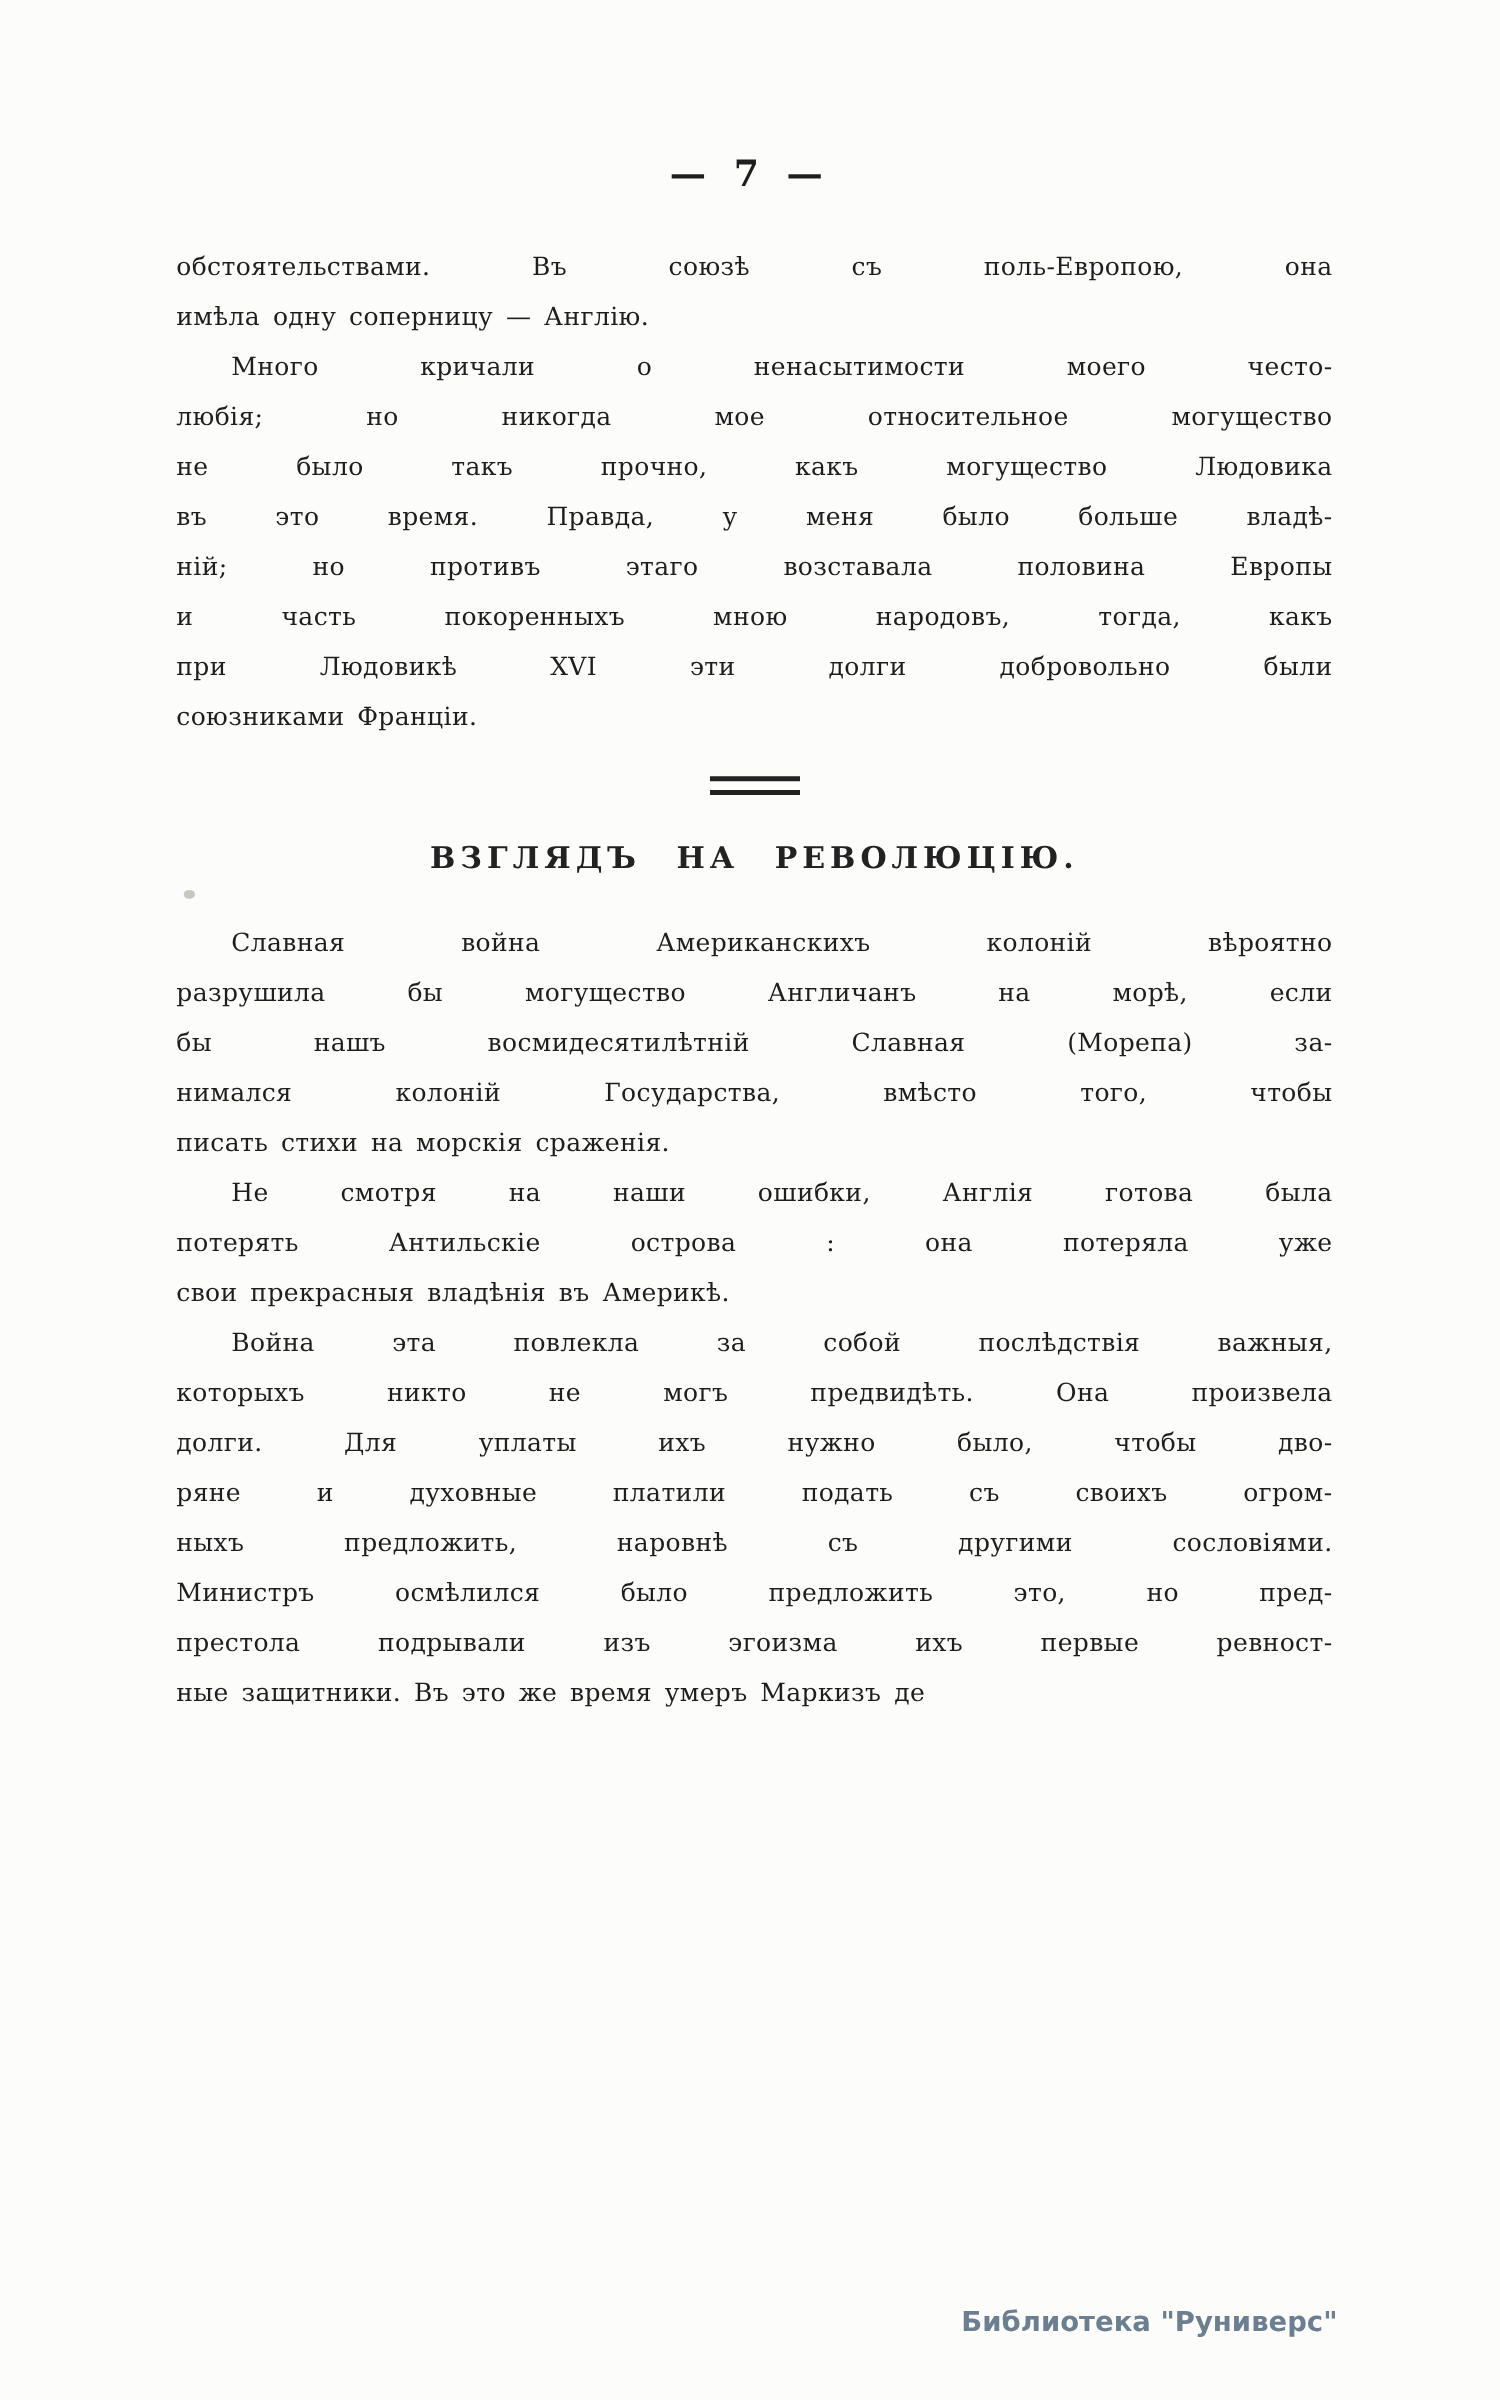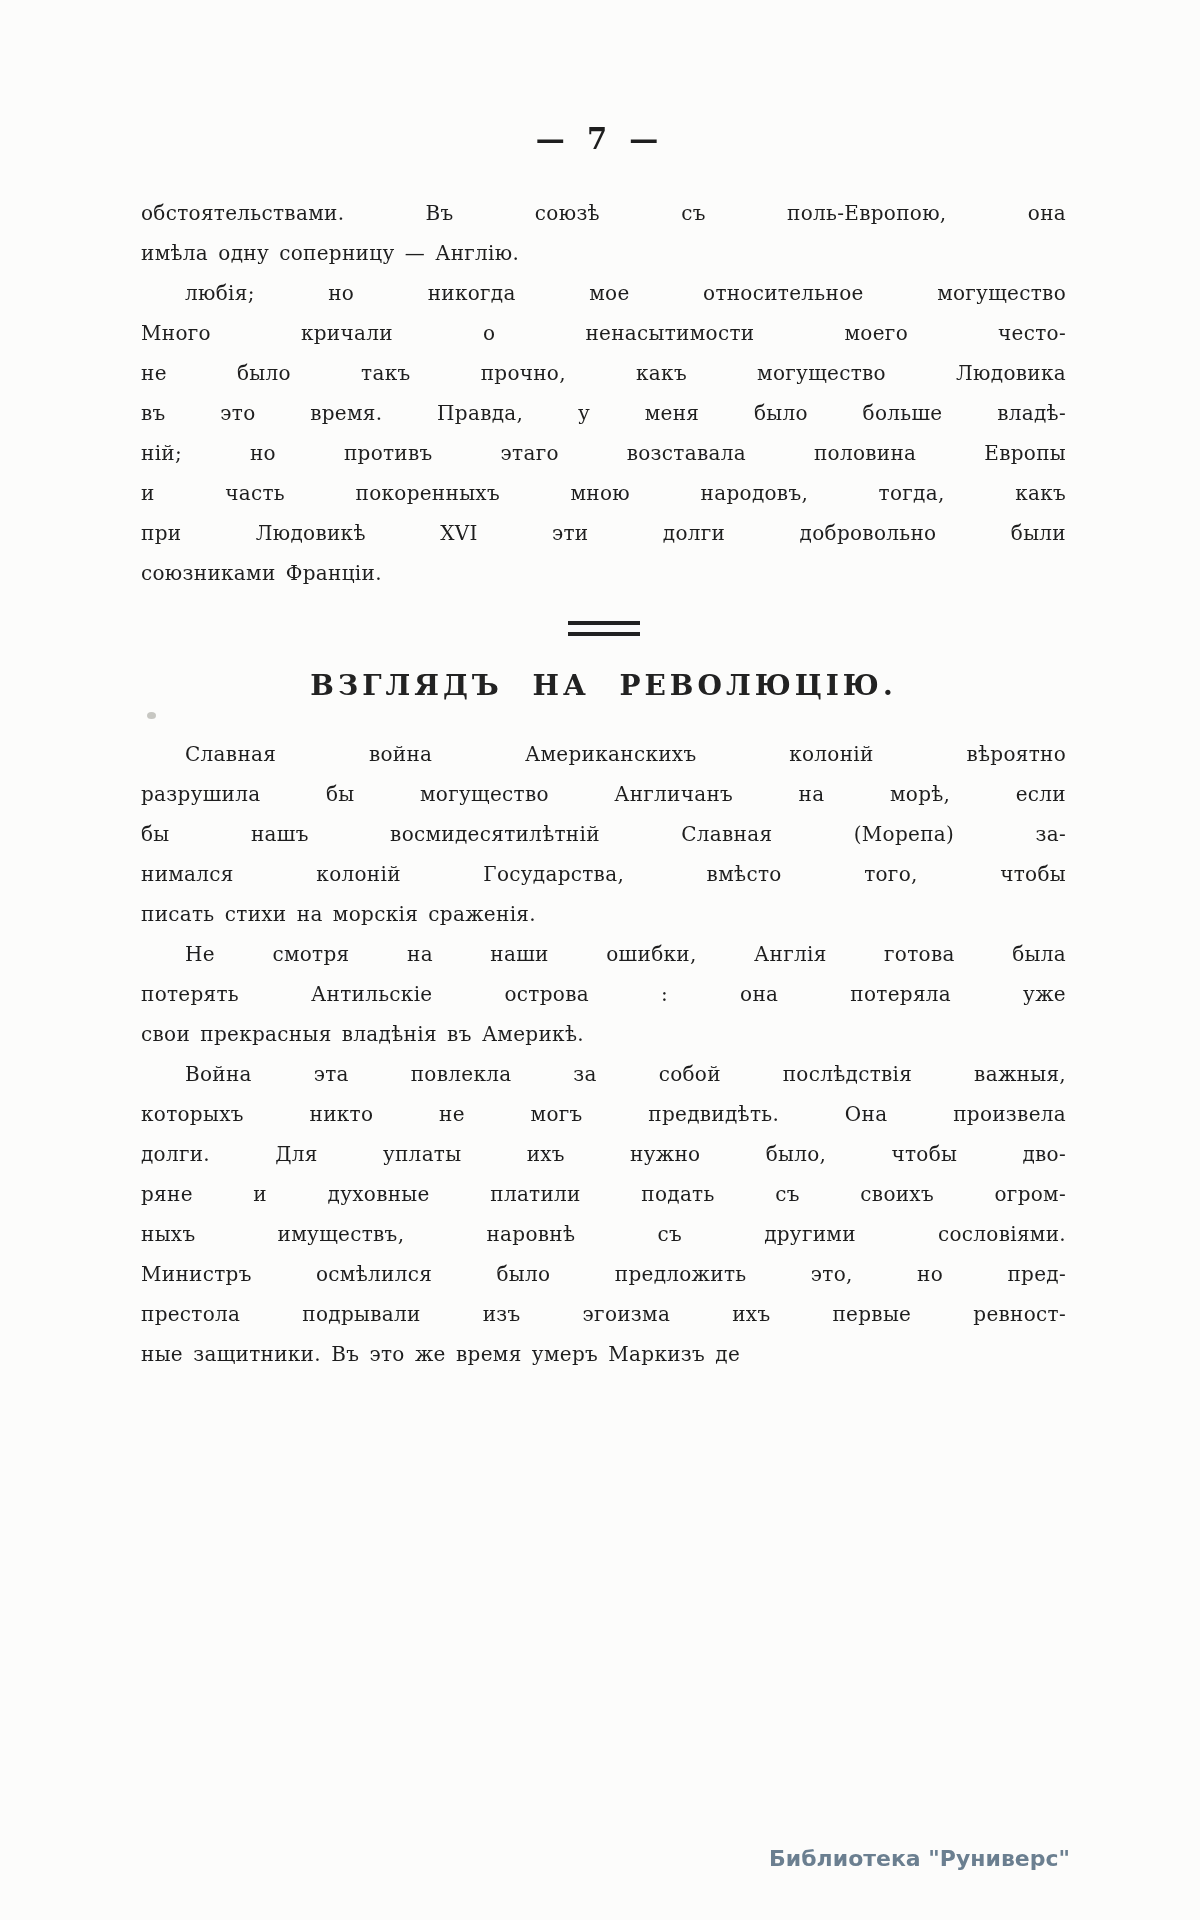--- a/index.html
+++ b/index.html
@@ -69,21 +69,21 @@
     background: #222222;
   }
 
   .divider .rule + .rule {
     margin-top: 7px;
   }
 
   .heading {
     margin: 0 0 34px 0;
     text-align: center;
-    font-size: 28px;
+    font-size: 24px;
     line-height: 28px;
     font-weight: bold;
     letter-spacing: 4px;
     word-spacing: 16px;
     color: #222222;
   }
 
   .watermark {
     position: absolute;
     top: 1846px;
@@ -111,22 +111,22 @@
   <div class="page-number">— 7 —</div>
 
   <div class="text-block">
 
     <div class="para">
         <div class="line">обстоятельствами.  Въ союзѣ съ поль-Европою, она</div>
         <div class="line last-line">имѣла одну соперницу — Англію.</div>
       </div>
 
     <div class="para indent">
+        <div class="line">Много кричали о ненасытимости моего често-</div>
         <div class="line">любія; но никогда мое относительное могущество</div>
-        <div class="line">Много кричали о ненасытимости моего често-</div>
         <div class="line">не было такъ прочно, какъ могущество Людовика</div>
         <div class="line">въ это время. Правда, у меня было больше владѣ-</div>
         <div class="line">ній; но противъ этаго возставала половина Европы</div>
         <div class="line">и часть покоренныхъ мною народовъ, тогда, какъ</div>
         <div class="line">при Людовикѣ XVI эти долги добровольно были</div>
         <div class="line last-line">союзниками Франціи.</div>
       </div>
 
     <div class="divider">
       <div class="rule"></div>
@@ -147,21 +147,21 @@
         <div class="line">Не смотря на наши ошибки, Англія готова была</div>
         <div class="line">потерять Антильскіе острова : она потеряла уже</div>
         <div class="line last-line">свои прекрасныя владѣнія въ Америкѣ.</div>
       </div>
 
     <div class="para indent">
         <div class="line">Война эта повлекла за собой послѣдствія важныя,</div>
         <div class="line">которыхъ никто не могъ предвидѣть. Она произвела</div>
         <div class="line">долги. Для уплаты ихъ нужно было, чтобы дво-</div>
         <div class="line">ряне и духовные платили подать съ своихъ огром-</div>
-        <div class="line">ныхъ имуществъ, наровнѣ съ другими сословіями.</div>
+        <div class="line">ныхъ предложить, наровнѣ съ другими сословіями.</div>
         <div class="line">Министръ осмѣлился было предложить это, но пред-</div>
         <div class="line">престола подрывали изъ эгоизма ихъ первые ревност-</div>
         <div class="line last-line">ные защитники. Въ это же время умеръ Маркизъ де</div>
       </div>
 
   </div>
 
   <div class="speck" style="left:147px; top:712px;"></div>
 
   <div class="watermark">Библиотека "Руниверс"</div>

